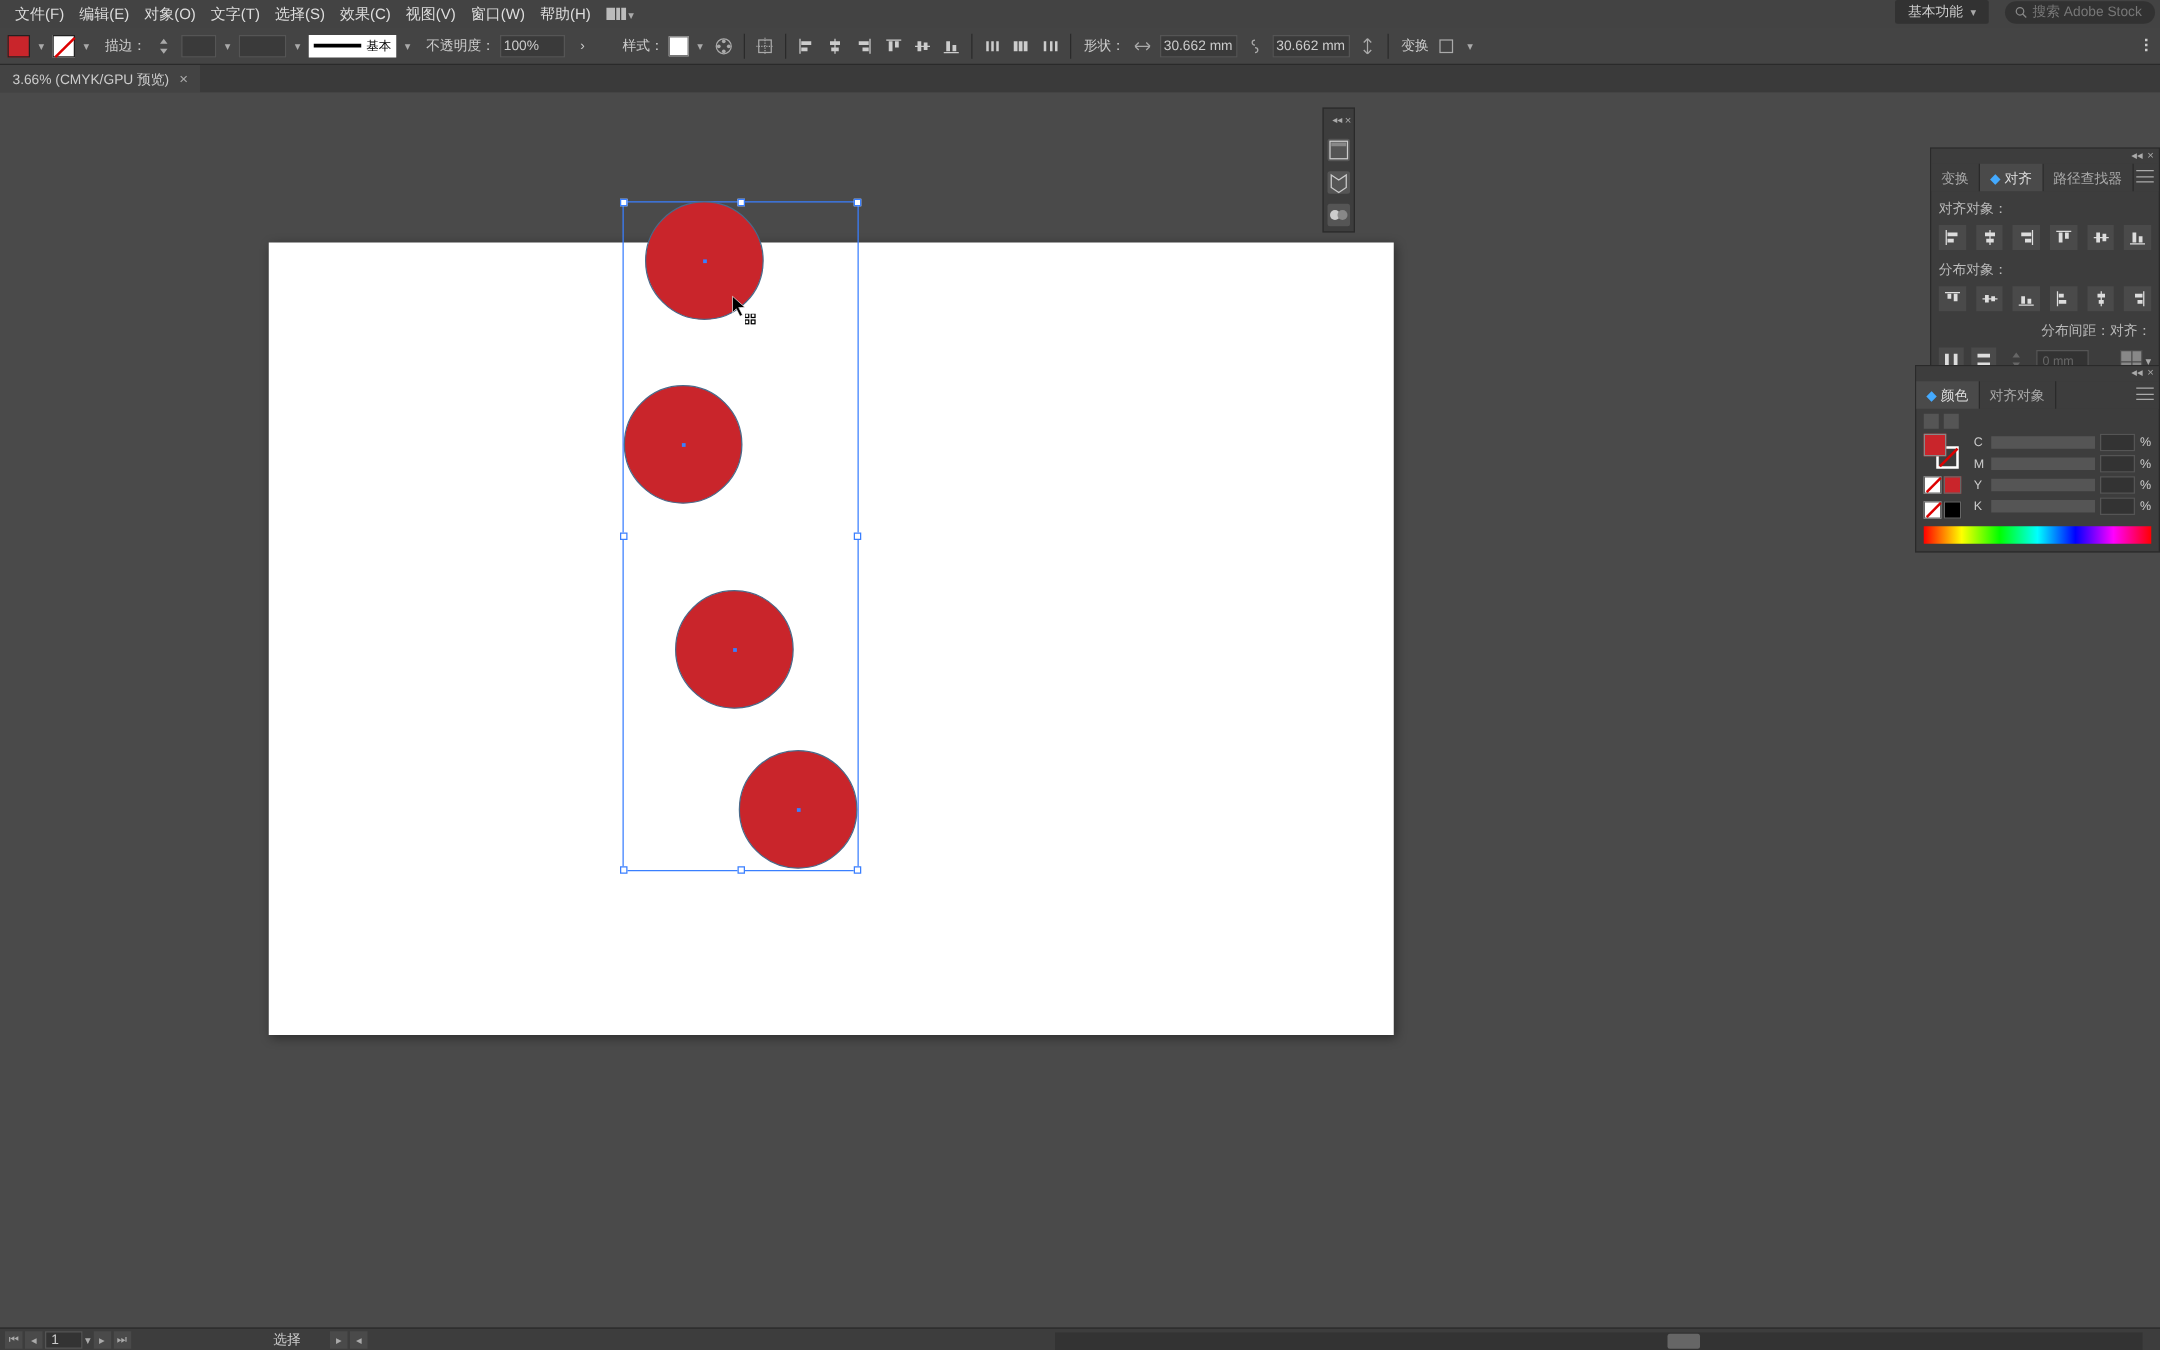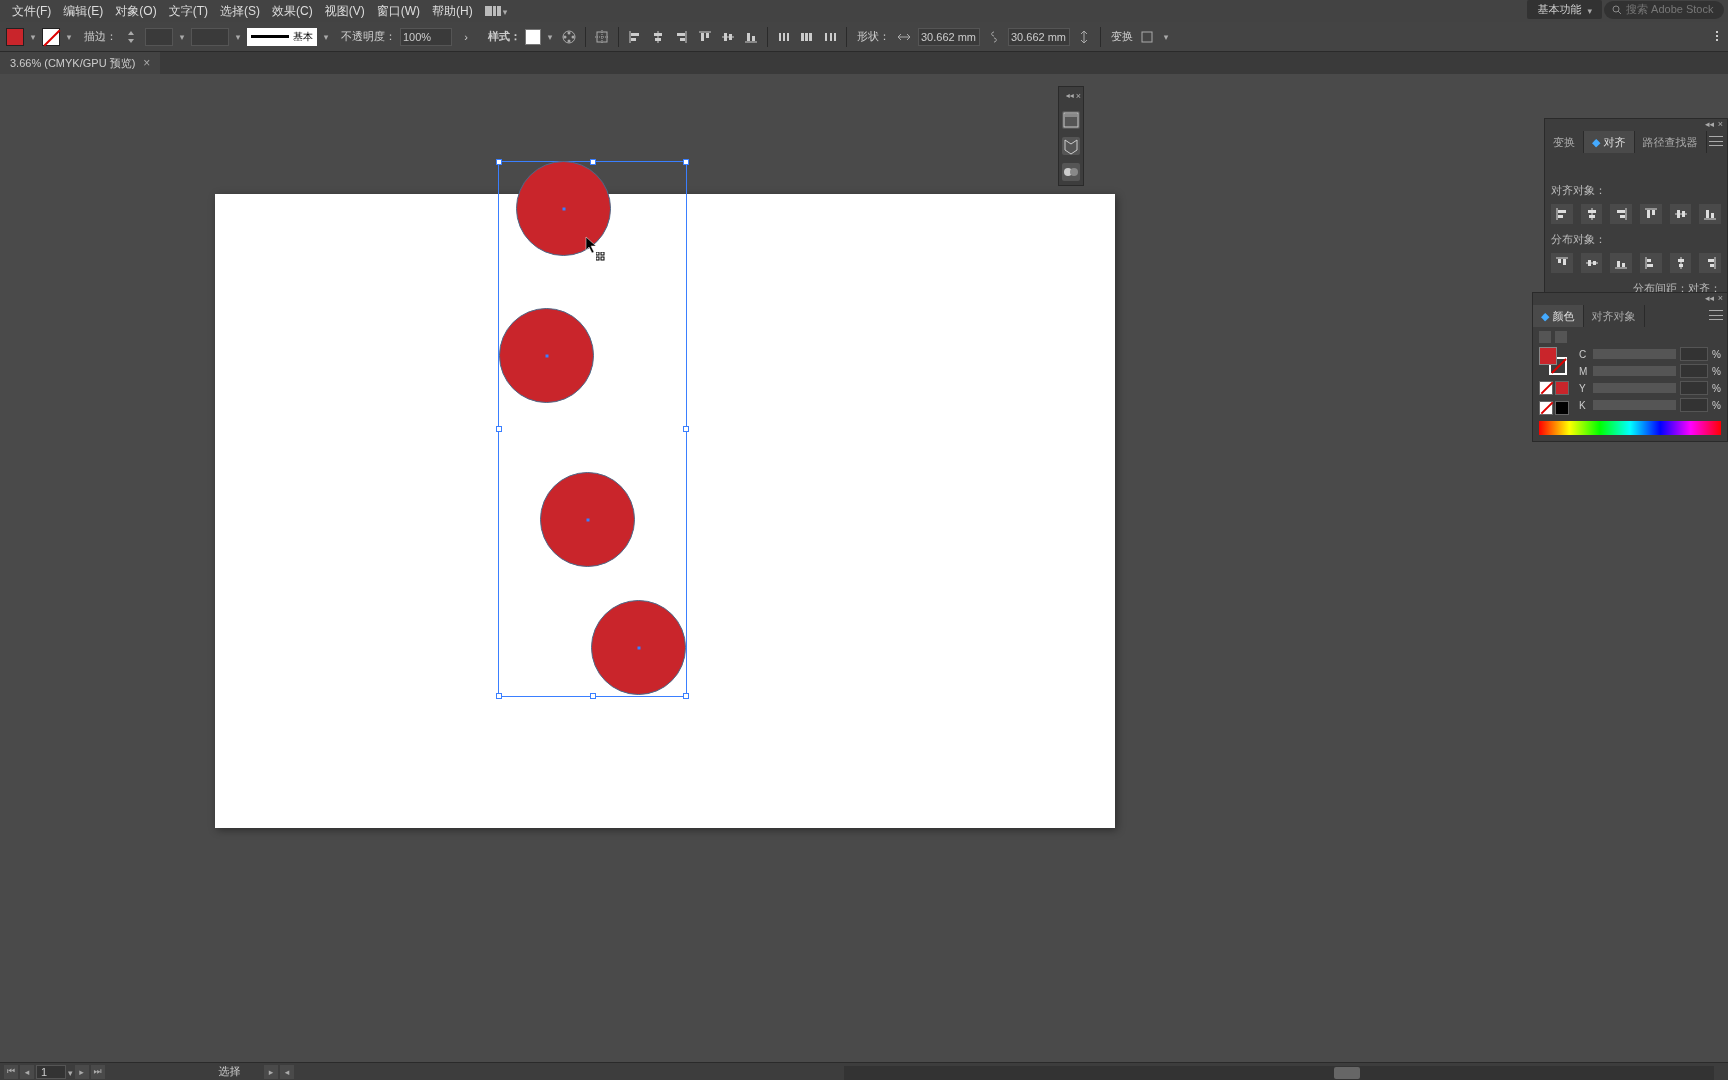--- a/index.html
+++ b/index.html
@@ -1,21 +1,21 @@
 <!DOCTYPE html>
 <html><head>
 <meta charset="utf-8">
 <style>
 * { margin:0; padding:0; box-sizing:border-box; font-family:"Microsoft YaHei",sans-serif; user-select:none; }
 body { background:#434343; width:1728px; height:1080px; overflow:hidden; position:relative; }
 
 
 .menubar { height:22px; background:#434343; display:flex; align-items:center; padding:0 6px; color:#ddd; font-size:12px; position:relative; }
 .menubar .menu-item { padding:0 6px; cursor:pointer; height:22px; line-height:22px; }
-.menubar .right { position:absolute; right:4px; top:0; display:flex; align-items:center; gap:2px; }
+.menubar .right { position:absolute; right:4px; top:0; display:flex; align-items:center; gap:13px; }
 .workspace-switch { background:#323232; color:#ccc; padding:2px 10px 2px 10px; border-radius:2px; display:flex; align-items:center; gap:6px; font-size:11px; }
 .search-box { background:#323232; width:120px; height:18px; border-radius:9px; display:flex; align-items:center; padding:0 8px; color:#777; font-size:11px; gap:4px; }
 
 
 .optbar { height:30px; background:#444; border-bottom:1px solid #2a2a2a; display:flex; align-items:center; padding:0 6px; gap:4px; color:#ccc; font-size:11px; position:relative; }
 .swatch-fill { width:18px; height:18px; background:#c9252b; border:1px solid #222; }
 .swatch-stroke { width:18px; height:18px; background:#fff; border:1px solid #222; position:relative; }
 .swatch-stroke::after { content:""; position:absolute; left:-2px; top:8px; width:22px; height:2px; background:#d00; transform:rotate(-45deg); }
 .drop { width:10px; height:10px; display:inline-flex; align-items:center; justify-content:center; color:#aaa; font-size:9px; }
 .num-input { width:28px; height:18px; background:#3a3a3a; border:1px solid #555; color:#ccc; text-align:center; font-size:11px; }
@@ -55,21 +55,21 @@
 
 .panel-stack { position:absolute; right:0; top:118px; width:184px; }
 .panel { background:#3d3d3d; border:1px solid #2a2a2a; margin-bottom:0; }
 .panel-head { height:12px; display:flex; justify-content:flex-end; gap:2px; padding:0 2px; background:#3d3d3d; }
 .panel-head span { width:9px; height:9px; color:#aaa; font-size:9px; display:flex; align-items:center; justify-content:center; }
 .panel-tabs { display:flex; height:22px; position:relative; background:#3d3d3d; }
 .panel-tab { padding:0 8px; color:#aaa; font-size:11px; display:flex; align-items:center; cursor:pointer; border-right:1px solid #2a2a2a; }
 .panel-tab.active { background:#4a4a4a; color:#ddd; }
 .panel-menu { position:absolute; right:4px; top:5px; width:14px; height:10px; display:flex; flex-direction:column; justify-content:space-between; }
 .panel-menu span { height:1px; background:#aaa; }
-.panel-body { padding:6px; color:#aaa; font-size:11px;margin-top:24px; }
+.panel-body { padding:6px; color:#aaa; font-size:11px; }
 .panel-label { color:#bbb; font-size:11px; margin-bottom:6px; }
 .icon-row { display:flex; gap:8px; margin-bottom:8px; }
 .align-btn { width:22px; height:20px; background:#4a4a4a; display:flex; align-items:center; justify-content:center; cursor:pointer; }
 .align-btn svg { width:14px; height:14px; }
 .dist-input-row { display:flex; align-items:flex-end; gap:6px; }
 .dist-field { width:42px; height:18px; background:#333; border:1px solid #555; color:#666; font-size:10px; padding:0 4px; display:flex; align-items:center; }
 .align-to { margin-left:auto; display:flex; align-items:center; gap:2px; }
 .tiny-grid { width:18px; height:18px; background:#4a4a4a; display:grid; grid-template-columns:repeat(2,1fr); grid-template-rows:repeat(2,1fr); gap:1px; padding:1px; }
 .tiny-grid span { background:#888; }
 
@@ -159,21 +159,21 @@
   <div class="stroke-select">
     <span class="line"></span>
     <span>基本</span>
   </div>
   <span class="drop chev-down"></span>
   <span style="margin-left:6px;text-align:right;">不透明度：</span>
   <div class="field">
       <span>100%</span>
     </div>
   <span class="icon-btn">›</span>
-  <span style="margin-left:8px;font-weight:bold;">样式：</span>
+  <span style="margin-left:18px;">样式：</span>
   <div style="width:16px;height:16px;background:#fff;border:1px solid #777;"></div>
   <span class="drop chev-down"></span>
   <span class="icon-btn">
       <svg width="14" height="14">
         <circle cx="7" cy="7" r="6" fill="none" stroke="#aaa"></circle>
         <circle cx="7" cy="3" r="1.5" fill="#aaa"></circle>
         <circle cx="11" cy="7" r="1.5" fill="#aaa"></circle>
         <circle cx="7" cy="11" r="1.5" fill="#aaa"></circle>
         <circle cx="3" cy="7" r="1.5" fill="#aaa"></circle>
       </svg>

